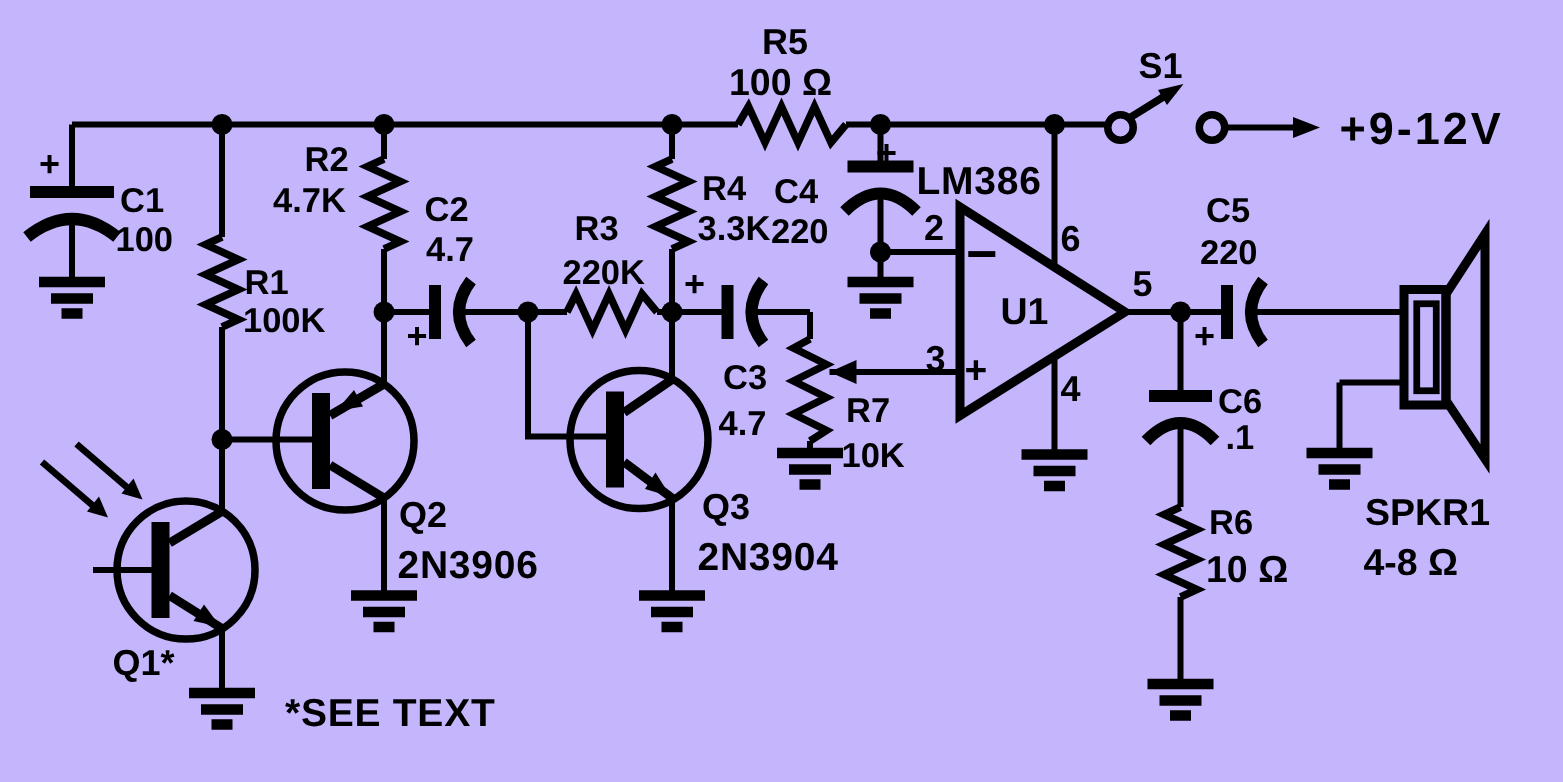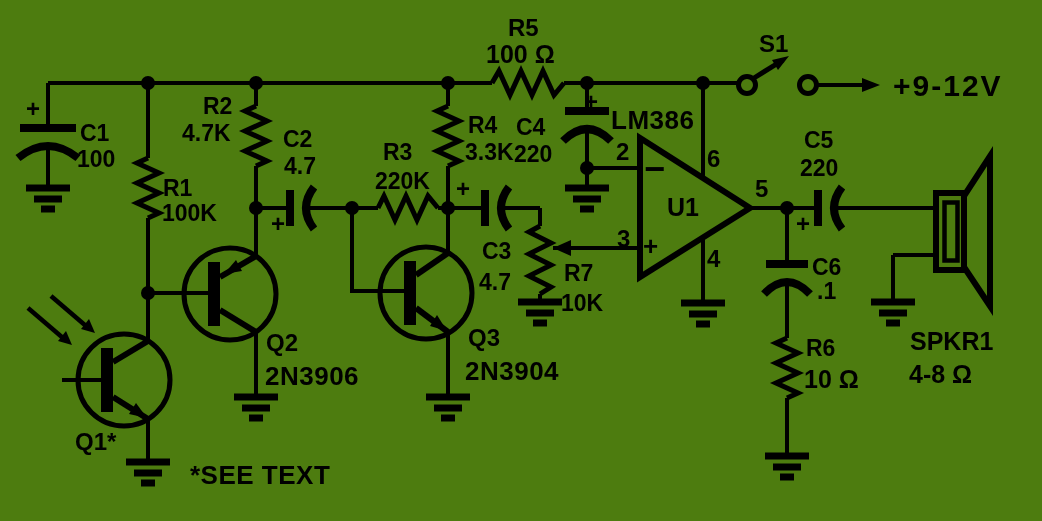--- a/index.html
+++ b/index.html
@@ -1,16 +1,16 @@
 <!DOCTYPE html>
 <html><head>
 <meta charset="utf-8">
 <style>
   html,body{margin:0;padding:0;background:#ffffff;}
-  #canvas{position:relative;width:1042px;height:521px;background:#4d7c0f;overflow:hidden;}
+  #canvas{position:relative;width:1042px;height:521px;background:#c4b5fd;overflow:hidden;}
   svg{display:block;}
   .t{font-family:"Liberation Sans","DejaVu Sans",sans-serif;font-weight:bold;fill:#000;}
   .t23{font-size:23px;}
   .t24{font-size:24px;}
   .t25{font-size:25px;}
   .t26{font-size:26px;letter-spacing:0.5px;}
   .t27{font-size:26px;}
   .t30{font-size:30px;letter-spacing:2px;}
   .t36{font-size:36px;}
   .wire{stroke:#000;stroke-width:4;fill:none;}

